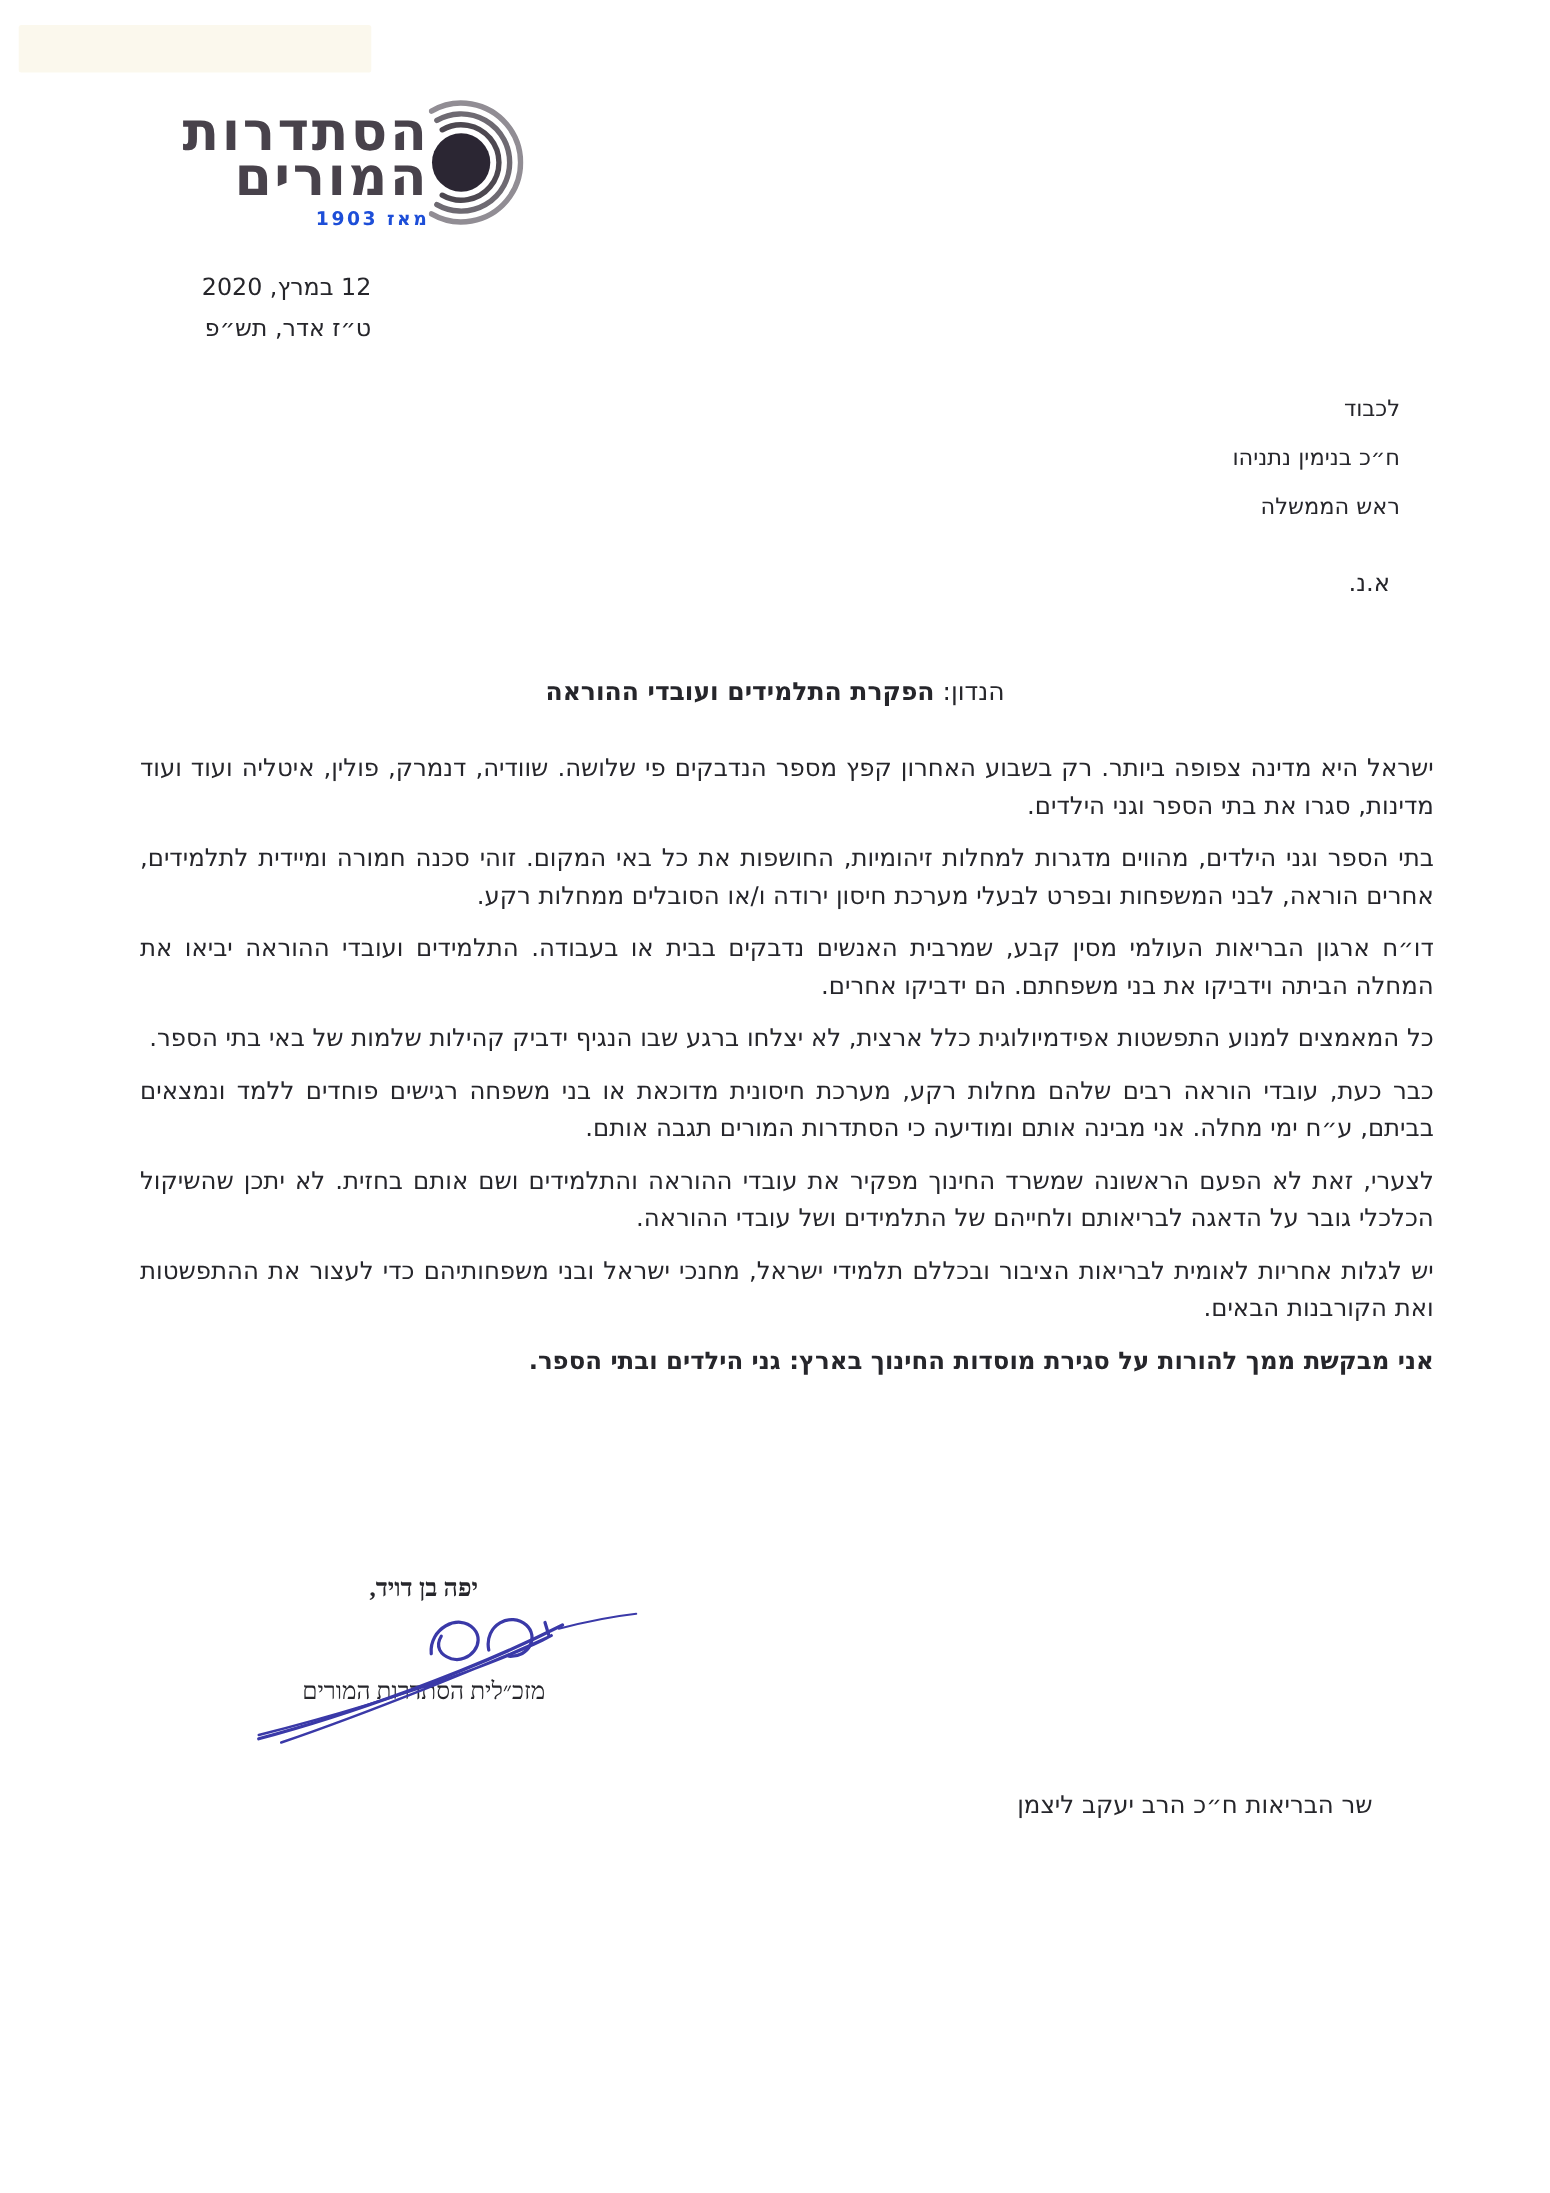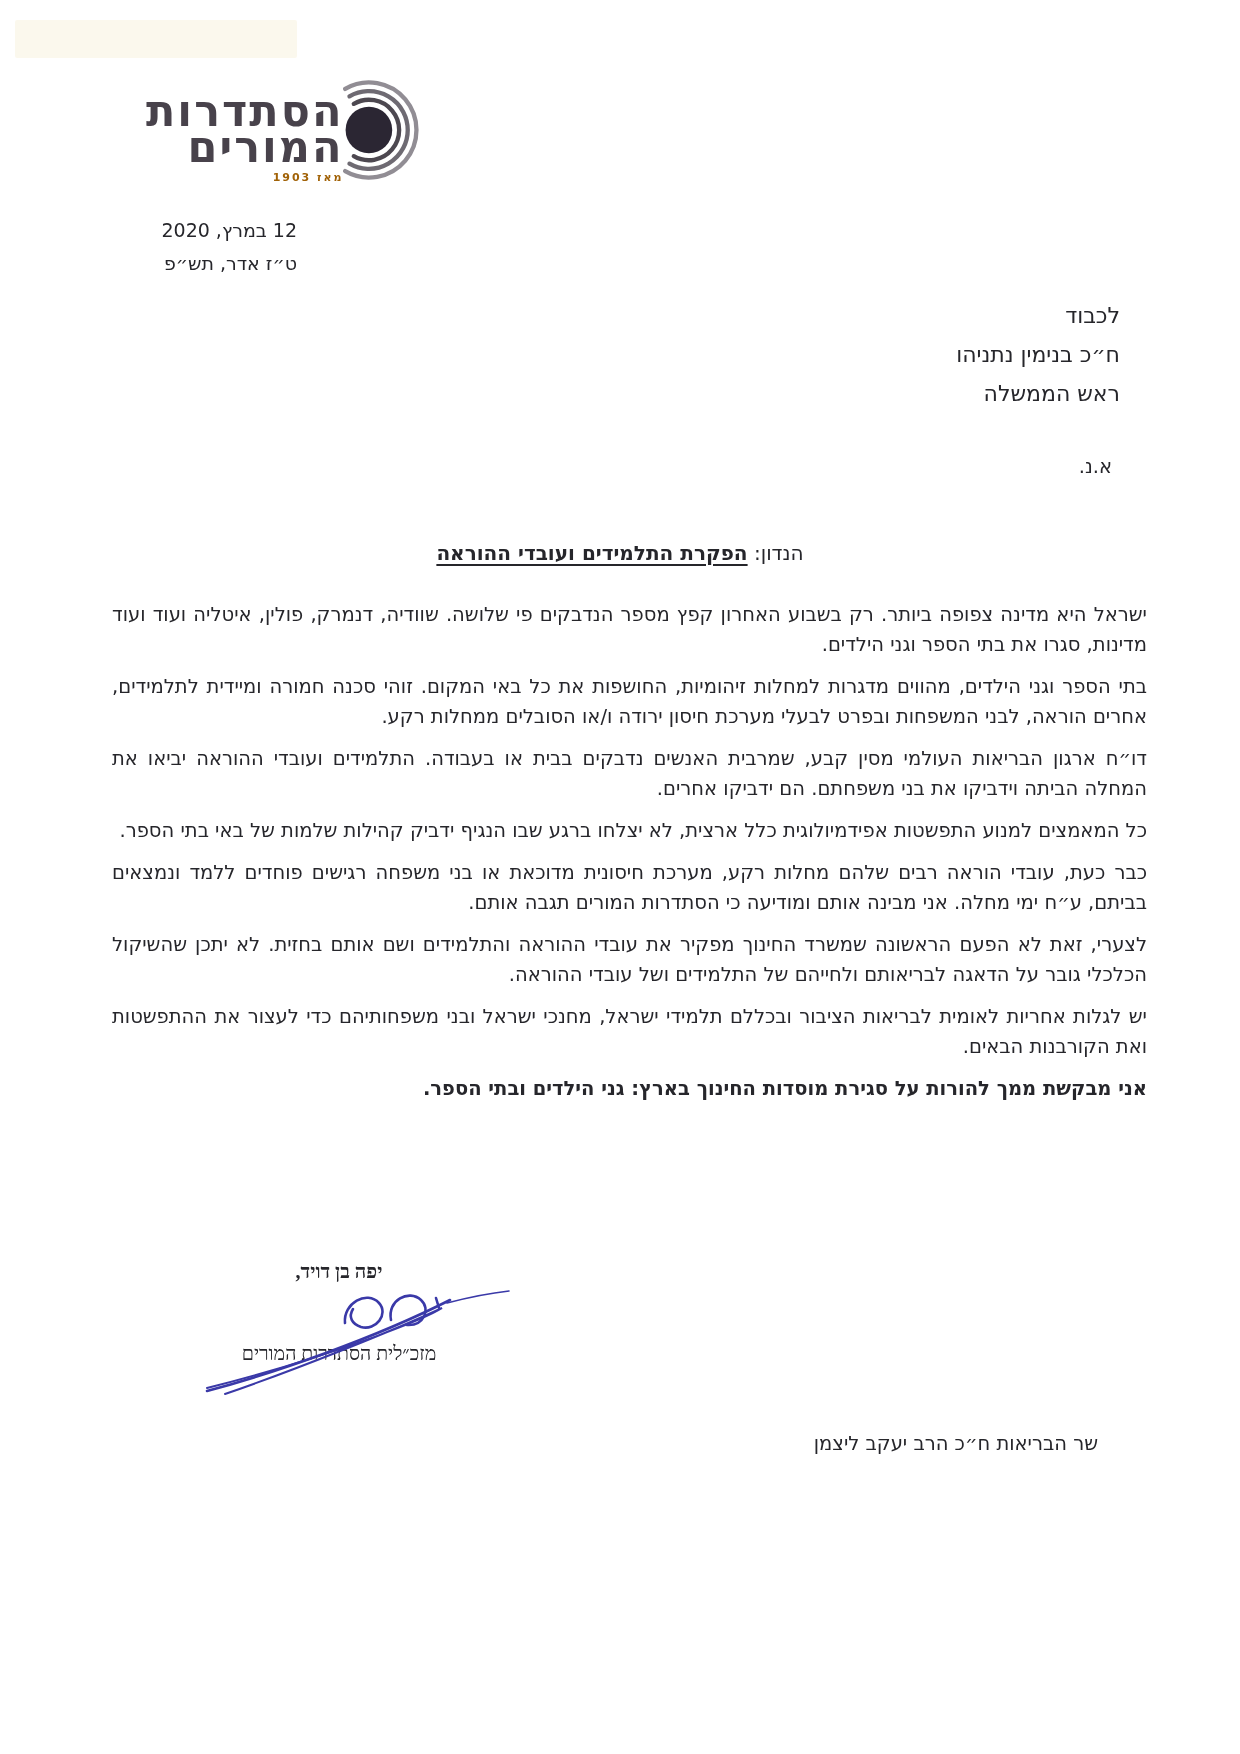--- a/index.html
+++ b/index.html
@@ -24,45 +24,44 @@
   .logo-text{
     text-align:right;direction:rtl;
     color:#48424b;
   }
   .logo-name{
     font-weight:bold;
     font-size:43px;line-height:36px;letter-spacing:2px;
   }
   .logo-since{
     margin-top:6px;
-    font-size:11px;letter-spacing:2px;color:#a16207;font-weight:bold;
+    font-size:15px;letter-spacing:2px;color:#1d4ed8;font-weight:bold;
   }
   .logo-icon{margin-left:0;margin-right:16px;}
   
   .dates{
     position:absolute;left:137px;top:214px;
     font-size:19px;line-height:33px;text-align:right;width:160px;
   }
   
   .recipient{
-    position:absolute;right:120px;top:296px;
-    font-size:22px;line-height:39px;text-align:right;
+    position:absolute;right:120px;top:308px;
+    font-size:18px;line-height:39px;text-align:right;
   }
   .greeting{
     position:absolute;right:128px;top:455px;
     font-size:19.5px;
   }
   
   .subject{
     position:absolute;left:0;right:0;top:541px;
     text-align:center;font-size:20px;
   }
   .subject .subject-title{
     font-weight:bold;
-    text-decoration:underline;
     text-decoration-thickness:2px;
     text-underline-offset:4px;
   }
   
   .body-text{
     position:absolute;right:93px;top:600px;width:1035px;
     font-size:19.5px;line-height:30px;
     text-align:justify;
   }
   .body-text p{margin:0 0 12px 0;}

